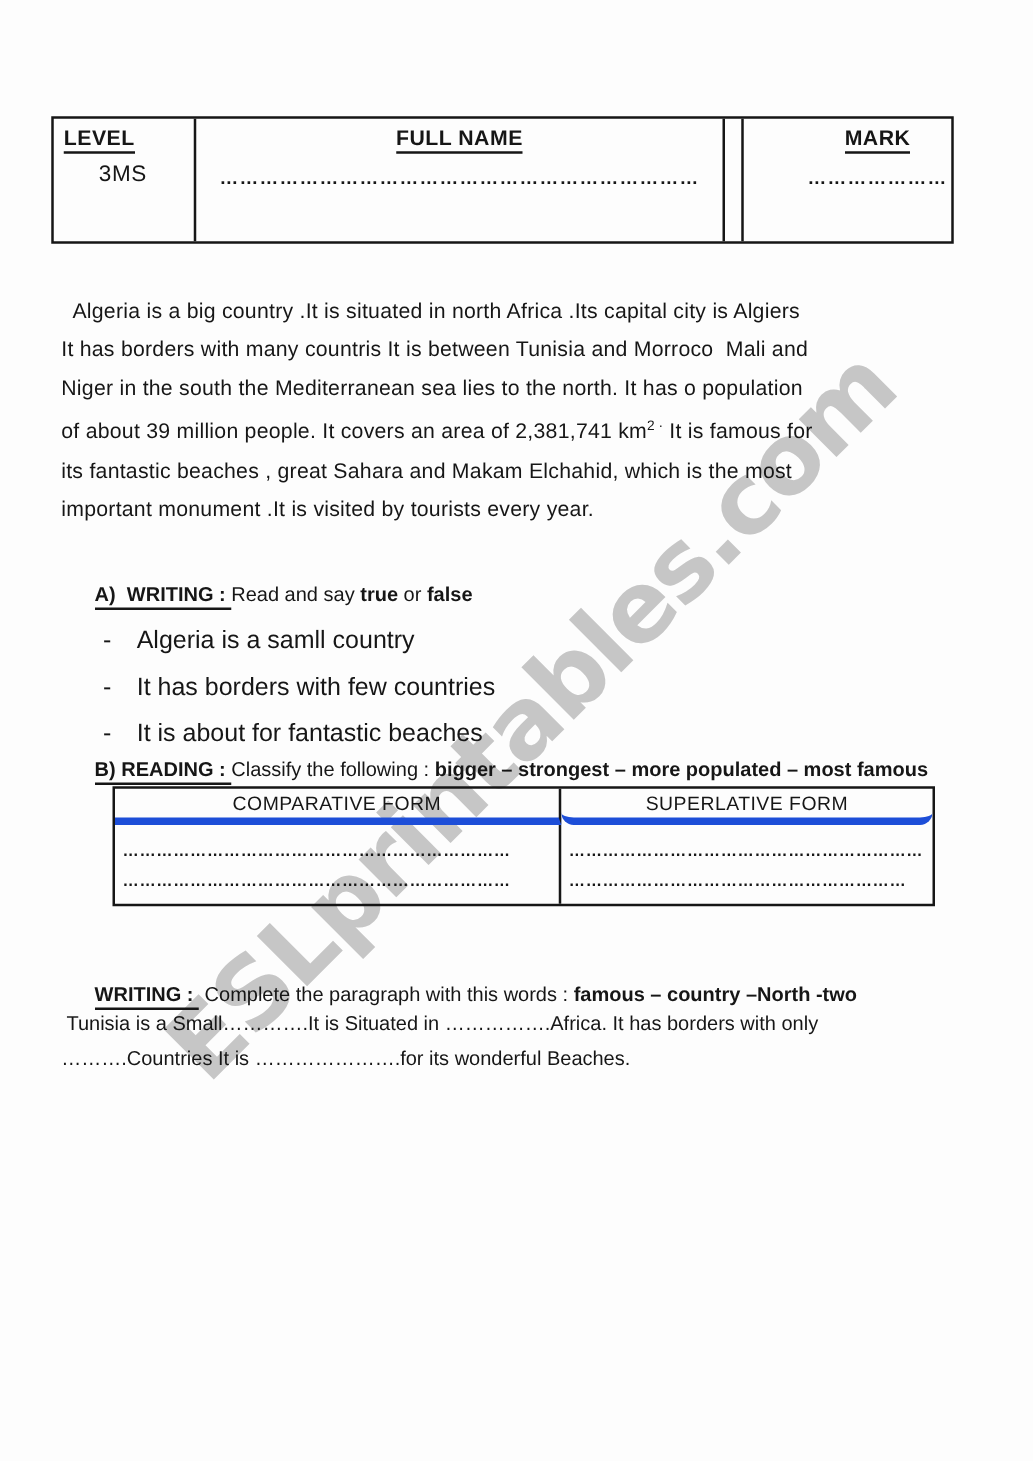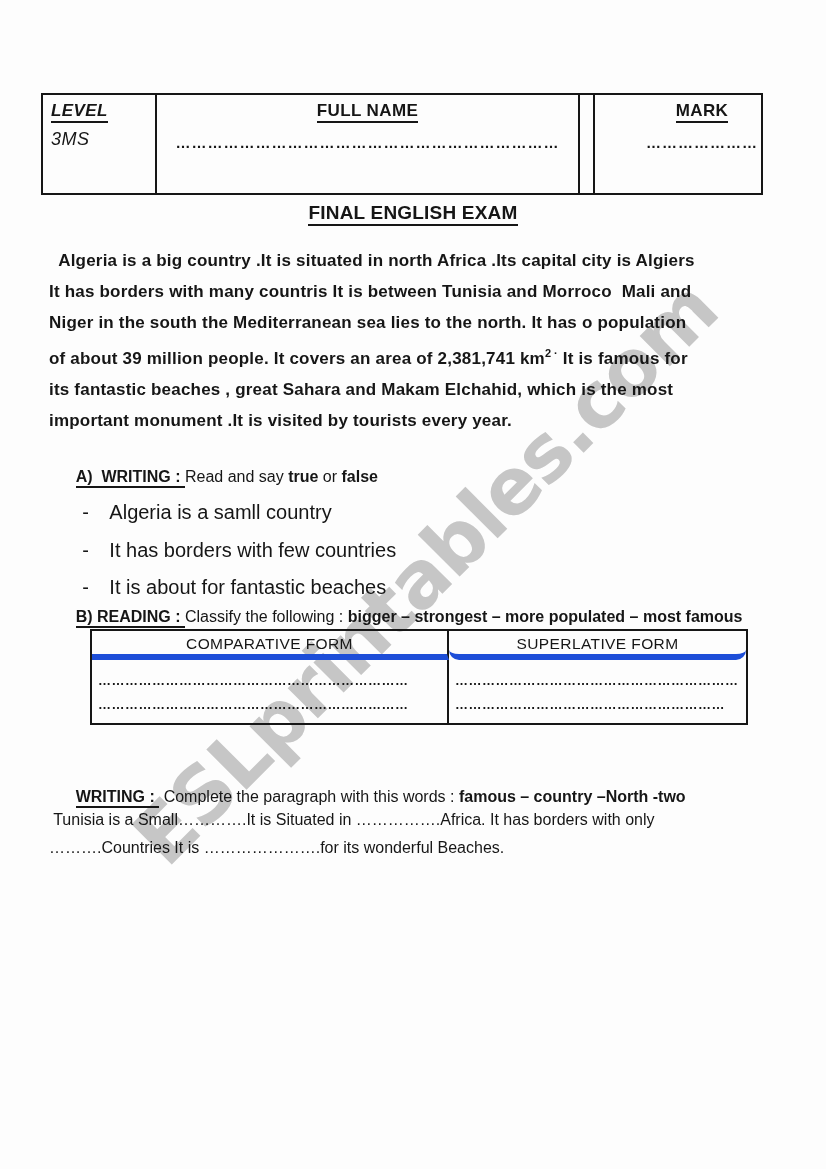--- a/index.html
+++ b/index.html
@@ -18,38 +18,38 @@
   .content { position:absolute; left:0; top:0; width:826px; height:1169px; z-index:1; }
 
   
   .header-table {
     position:absolute; left:41px; top:93px; width:722px; height:102px;
     display:grid; grid-template-columns:114px 423px 15px auto;
     border:2px solid #161616; box-sizing:border-box;
   }
   .htcell { border-right:2px solid #161616; box-sizing:border-box; }
   .htcell.last { border-right:none;padding-left:48px; }
-  .level-cell { padding:6px 8px;font-style:italic; }
+  .level-cell { padding:6px 8px; }
   .hdr-label {
     font-weight:bold; font-size:17px; letter-spacing:0.4px;
     border-bottom:2px solid #161616; padding-bottom:1px;
   }
-  .level-value { font-size:18px; margin-top:8px; letter-spacing:0.5px; }
+  .level-value { font-size:18px; margin-top:8px; letter-spacing:0.5px;margin-left:28px; }
   .center-cell { text-align:center; padding-top:6px; }
   .dots-line {
     font-size:15px; font-weight:bold; letter-spacing:1px;
     margin-top:13px; white-space:nowrap; overflow:hidden;
   }
 
   
   .title { position:absolute; left:0; top:202px; width:100%; text-align:center; font-size:19px; font-weight:bold; }
   .title .u { border-bottom:2px solid #161616; padding-bottom:1px; letter-spacing:0.2px; }
 
   
-  .para { position:absolute; left:49px; top:245px; font-size:17px; font-weight:bold; line-height:31px; letter-spacing:0.2px; }
+  .para { position:absolute; left:49px; top:233px; font-size:17px; font-weight:normal; line-height:31px; letter-spacing:0.2px; }
   .para-line { white-space:pre; }
   .km-sup { font-size:11px; vertical-align:super; letter-spacing:0; }
 
   
   .sec-head { position:absolute; left:49px; font-size:16px; white-space:pre; }
   .sec-label { font-weight:bold; border-bottom:2px solid #161616; padding-bottom:1px; }
   .bold-words { font-weight:bold; }
   #secA { top:450px; }
   #secB { top:590px; }
   #secC { top:770px; }
@@ -98,23 +98,20 @@
         <div><span class="hdr-label">FULL NAME</span></div>
         <div class="dots-line">………………………………………………………………</div>
       </div>
       <div class="htcell"></div>
       <div class="htcell last center-cell">
         <div><span class="hdr-label">MARK</span></div>
         <div class="dots-line">…………………</div>
       </div>
     </div>
 
-    <div class="title">
-      <span class="u">FINAL ENGLISH EXAM</span>
-    </div>
 
     <div class="para">
       <div class="para-line">  Algeria is a big country .It is situated in north Africa .Its capital city is Algiers</div>
       <div class="para-line">It has borders with many countris It is between Tunisia and Morroco  Mali and</div>
       <div class="para-line">Niger in the south the Mediterranean sea lies to the north. It has o population</div>
       <div class="para-line"><span>of about 39 million people. It covers an area of 2,381,741 km</span><sup class="km-sup">2 ·</sup><span> It is famous for</span></div>
       <div class="para-line">its fantastic beaches , great Sahara and Makam Elchahid, which is the most</div>
       <div class="para-line">important monument .It is visited by tourists every year.</div>
     </div>
 

